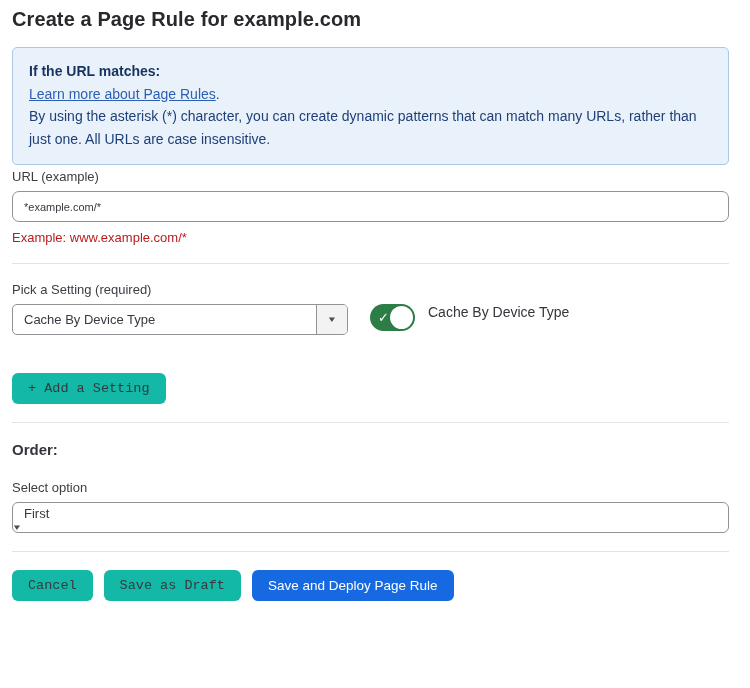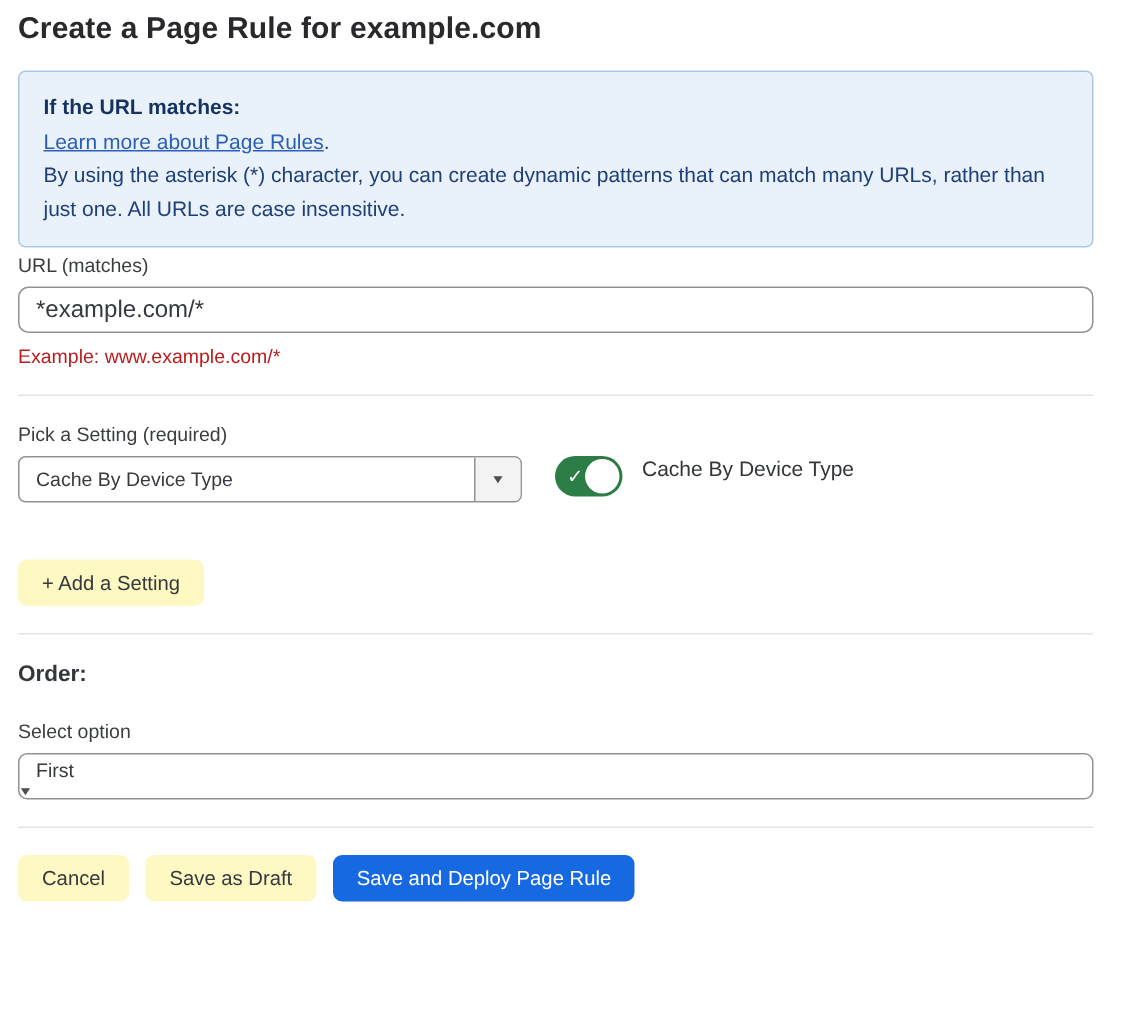--- a/index.html
+++ b/index.html
@@ -45,21 +45,21 @@
     font-size: 13px;
     color: #3a3d42;
     margin-bottom: 7px;
   }
   .text-input {
     width: 100%;
     height: 31px;
     border: 1px solid #909296;
     border-radius: 7px;
     padding: 12px 11px;
-    font-size: 16px;
+    font-size: 11px;
     font-family: "Liberation Sans", "DejaVu Sans", sans-serif;
     color: #36393f;
     background: #ffffff;
     outline: none;
   }
   .field-hint {
     font-size: 13px;
     color: #b91c1c;
     margin-top: 8px;
   }
@@ -154,22 +154,23 @@
     justify-content: center;
     height: 31px;
     border: none;
     border-radius: 6px;
     font-size: 13.5px;
     font-family: "Liberation Sans", "DejaVu Sans", sans-serif;
     cursor: pointer;
     padding: 0 16px;
   }
   .btn-grey {
-    background: #fef9c3;
-    color: #36393f;
+    background: #14b8a6;
+    color: #36393f;
+    font-family: Liberation Mono, monospace;
   }
   .btn-blue {
     background: #1669e1;
     color: #ffffff;
   }
   .add-setting-btn {
     margin-top: 38px;
   }
   
   .select-box.order-select {
@@ -201,21 +202,21 @@
 <div class="page">
 
   <h1 class="page-title">Create a Page Rule for example.com</h1>
 
   <div class="info-box">
     <div class="info-heading">If the URL matches:</div>
     <div><span class="info-link">Learn more about Page Rules</span><span>.</span></div>
     <div>By using the asterisk (*) character, you can create dynamic patterns that can match many URLs, rather than just one. All URLs are case insensitive.</div>
   </div>
 
-  <div class="field-label">URL (matches)</div>
+  <div class="field-label">URL (example)</div>
   <input class="text-input" type="text" value="*example.com/*" style="">
   <div class="field-hint">Example: www.example.com/*</div>
 
   <hr class="divider">
 
 
   <div class="field-label">Pick a Setting (required)</div>
 
   <div class="setting-row">
     <div class="select-box picker">

